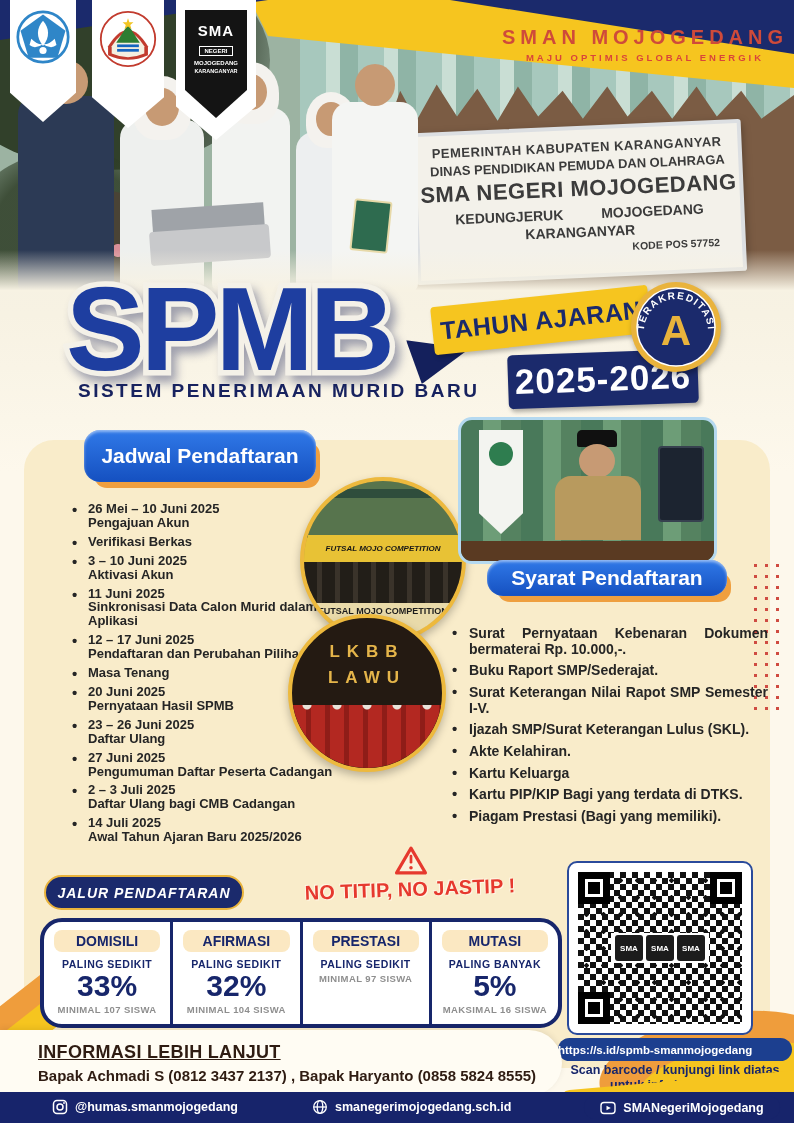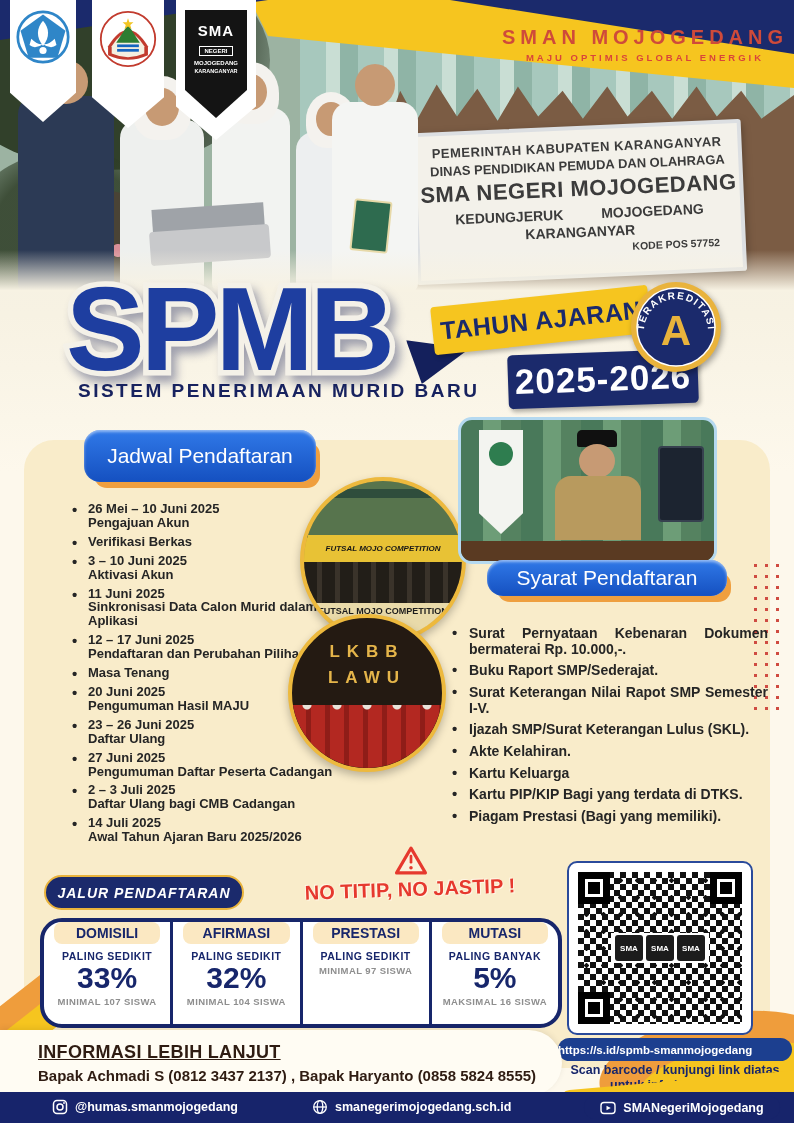--- a/index.html
+++ b/index.html
@@ -71,21 +71,21 @@
   .banner-year{position:absolute;left:508px;top:352px;width:190px;height:54px;background:#1b2a6c;
      transform:rotate(-2deg);border-radius:5px;display:flex;align-items:center;justify-content:center;z-index:3;
      box-shadow:2px 3px 4px rgba(0,0,0,.3);}
   .banner-year span{font-size:35px;font-weight:bold;color:#fff;letter-spacing:1px;}
   .accr-badge{position:absolute;left:630px;top:281px;width:92px;height:92px;z-index:4;filter:drop-shadow(2px 3px 3px rgba(0,0,0,.35));}
   
   .main-panel{position:absolute;left:24px;top:440px;width:746px;height:628px;background:#f9ecca;border-radius:30px;z-index:1;}
   .btn{position:absolute;z-index:4;background:linear-gradient(180deg,#3079e8 0,#1550c0 100%);
      border-radius:16px;display:flex;align-items:center;justify-content:center;
      box-shadow:7px 9px 0 -3px #ef9f3f, inset 0 2px 3px rgba(255,255,255,.5);}
-  .btn span{color:#fff;font-weight:normal;font-size:21px;}
+  .btn span{color:#fff;font-weight:bold;font-size:21px;}
   .jadwal-btn{left:84px;top:430px;width:232px;height:52px;}
   .syarat-btn{left:487px;top:560px;width:240px;height:36px;}
   .schedule{position:absolute;left:72px;top:502px;width:300px;margin:0;padding:0;list-style:none;z-index:3;}
   .schedule li{position:relative;padding-left:16px;margin-bottom:5px;color:#252525;}
   .schedule li::before{content:"•";position:absolute;left:0;top:-1px;font-size:15px;font-weight:bold;color:#252525;}
   .sched-date,.sched-desc{display:block;font-size:13px;font-weight:bold;line-height:1.07;}
   .syarat{position:absolute;left:452px;top:626px;width:316px;margin:0;padding:0;list-style:none;z-index:3;}
   .syarat li{position:relative;padding-left:17px;margin-bottom:6px;color:#252525;
      font-size:14px;font-weight:bold;line-height:1.12;text-align:justify;}
   .syarat li::before{content:"•";position:absolute;left:0;top:-1px;font-size:15px;font-weight:bold;color:#252525;}
@@ -130,21 +130,21 @@
   
   .jalur-pill{position:absolute;left:44px;top:875px;width:196px;height:31px;background:#1b2a6c;
      border:2.5px solid #e9b33c;border-radius:18px;display:flex;align-items:center;justify-content:center;z-index:4;}
   .jalur-pill span{color:#fff;font-size:14px;font-weight:bold;font-style:italic;letter-spacing:1px;}
   .warn-tri{position:absolute;left:394px;top:845px;width:34px;height:31px;z-index:4;}
   .warn-text{position:absolute;left:290px;top:878px;width:240px;text-align:center;z-index:4;
      font-size:20px;font-weight:bold;color:#e6392e;transform:rotate(-2deg);
      text-shadow:1px 1px 0 #fff7e6,-1px -1px 0 #fff7e6;}
   .cards{position:absolute;left:40px;top:918px;width:522px;height:110px;background:#fff;
      border:4px solid #17266b;border-radius:22px;display:flex;z-index:4;box-sizing:border-box;}
-  .card{flex:1;text-align:center;padding-top:0;}
+  .card{flex:1;text-align:center;padding-top:8px;}
   .card + .card{border-left:3px solid #17266b;}
   .card-name{margin:0 10px;background:#fbe8c2;border-radius:8px;font-size:14px;font-weight:bold;color:#17266b;padding:3px 0;}
   .card-qual{margin-top:6px;font-size:10.5px;font-weight:bold;color:#17266b;letter-spacing:.5px;}
   .card-pct{margin-top:1px;font-size:30px;font-weight:bold;color:#17266b;line-height:1;}
   .card-note{margin-top:3px;font-size:9.5px;font-weight:bold;color:#8e8e8e;letter-spacing:.4px;}
   
   .qr-box{position:absolute;left:567px;top:861px;width:186px;height:174px;background:#fff;border:2px solid #2a4a9b;
      border-radius:10px;z-index:4;padding:9px;box-sizing:border-box;}
   .qr-pat{position:relative;width:100%;height:100%;
      background-image:radial-gradient(#111 2px,transparent 2.4px),
@@ -316,21 +316,21 @@
         <span class="sched-date">12 – 17 Juni 2025</span>
         <span class="sched-desc">Pendaftaran dan Perubahan Pilihan Sekolah</span>
       </li>
 
       <li>
         <span class="sched-desc">Masa Tenang</span>
       </li>
 
       <li>
         <span class="sched-date">20 Juni 2025</span>
-        <span class="sched-desc">Pengumuman Hasil MAJU</span>
+        <span class="sched-desc">Pernyataan Hasil SPMB</span>
       </li>
 
       <li>
         <span class="sched-date">23 – 26 Juni 2025</span>
         <span class="sched-desc">Daftar Ulang</span>
       </li>
 
       <li>
         <span class="sched-date">27 Juni 2025</span>
         <span class="sched-desc">Pengumuman Daftar Peserta Cadangan</span>

